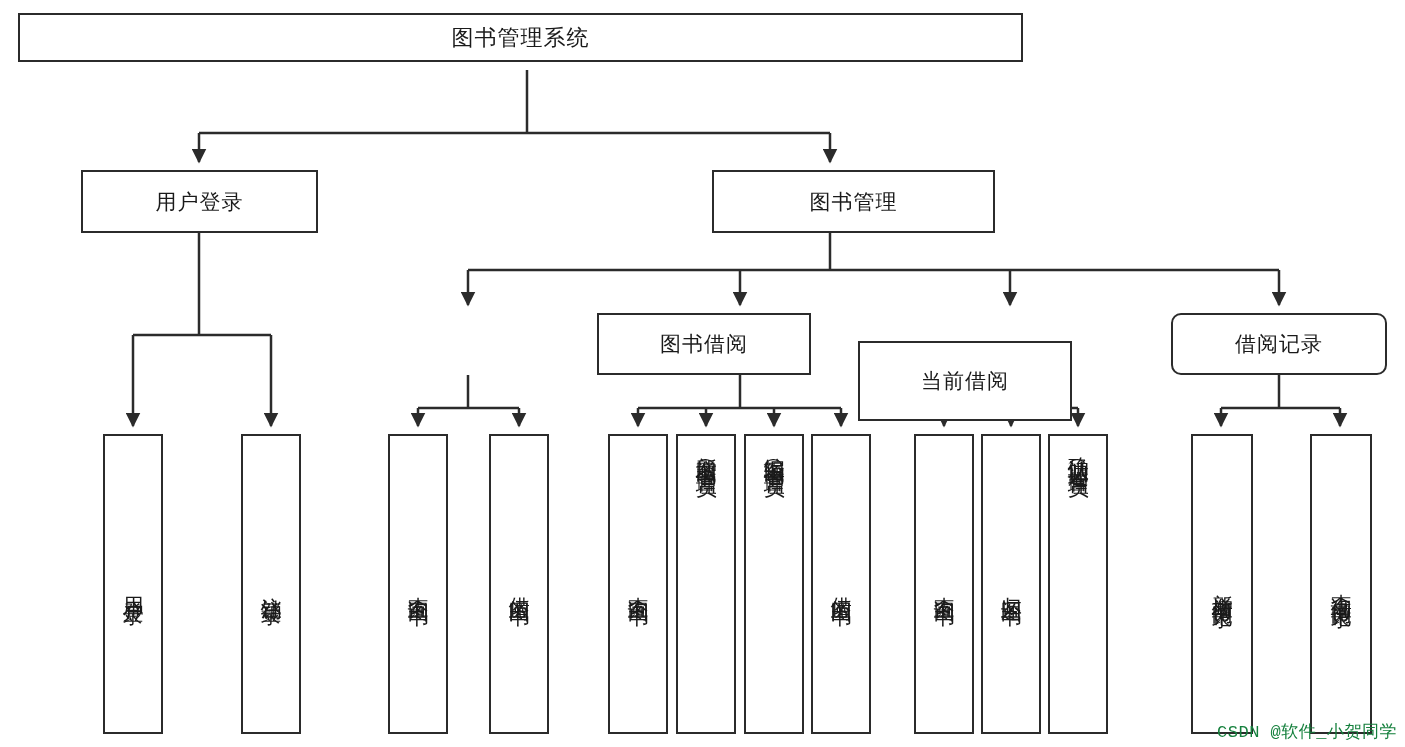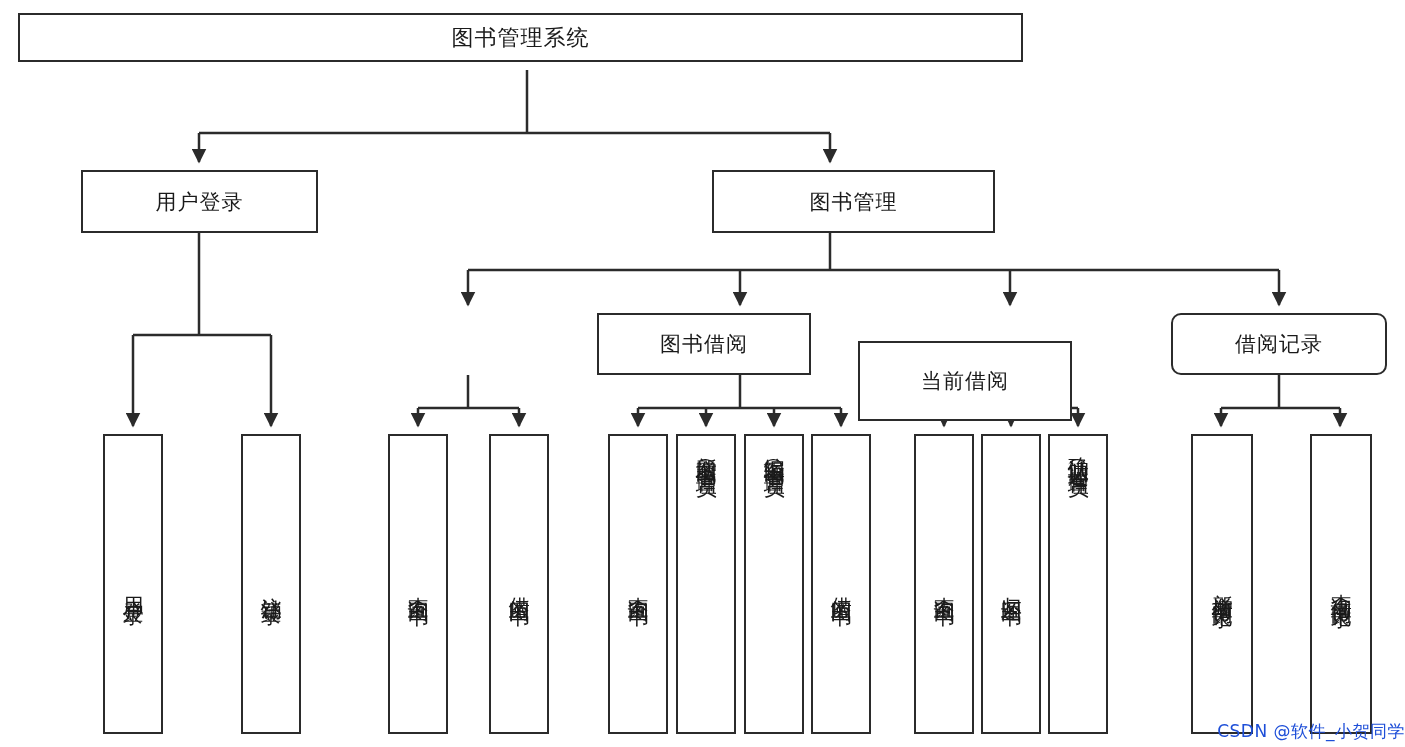--- a/index.html
+++ b/index.html
@@ -59,27 +59,28 @@
   }
   .leaf-centered .vtext {
     margin-top: auto;
     margin-bottom: auto;
   }
   .leaf-centered {
     align-items: center;
   }
   #watermark {
     position: absolute;
-    right: 0;
+    right: 8px;
     bottom: 4px;
     font-size: 17px;
-    color: #1d4ed8;
+    color: #15803d;
     letter-spacing: 0.5px;
     white-space: nowrap;
     pointer-events: none;
+    font-family: Liberation Mono, monospace;
   }
 </style>
 </head>
 <body>
 
 <div id="diagram-root">
 
   <svg id="connectors" viewBox="0 0 1405 747" xmlns="http://www.w3.org/2000/svg">
     <defs>
       <marker id="arrow" viewBox="0 0 10 10" refX="9" refY="5" markerWidth="6" markerHeight="6" orient="auto-start-reverse">

